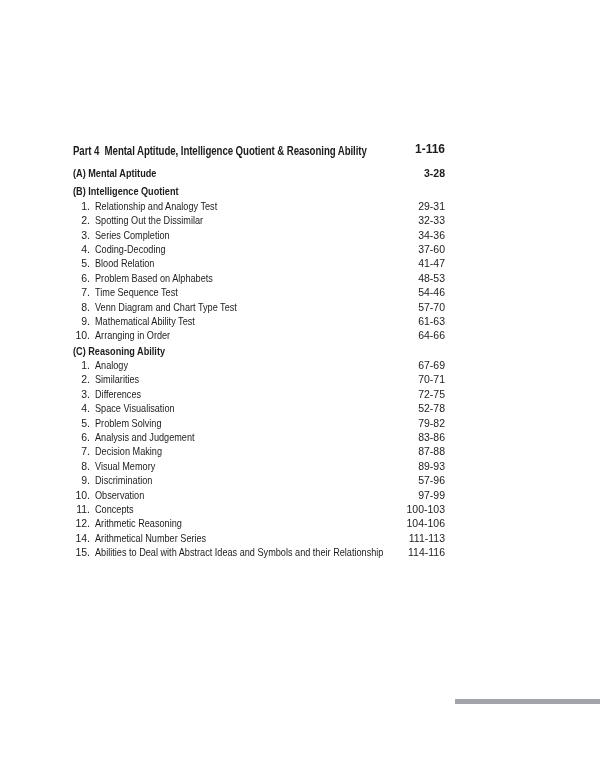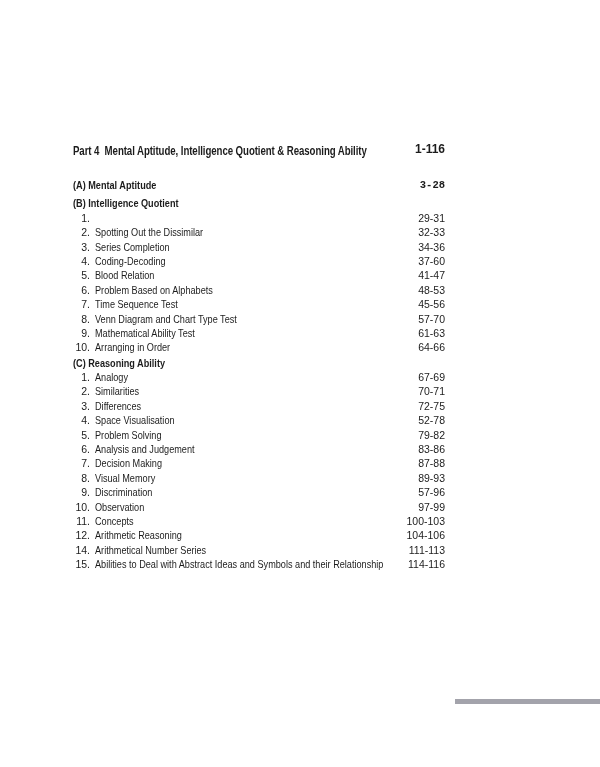--- a/index.html
+++ b/index.html
@@ -18,21 +18,21 @@
   .toc {
     position: absolute;
     left: 73px;
     top: 142px;
     width: 372px;
   }
   .title-row {
     position: relative;
     height: 17px;
     line-height: 15px;
-    margin-bottom: 19px;
+    margin-bottom: 7px;
   }
   .title-text {
     display: inline-block;
     font-size: 12.4px;
     font-weight: bold;
     white-space: pre;
     transform: scaleX(0.78);
     transform-origin: 0 60%;
     letter-spacing: -0.1px;
   }
@@ -80,21 +80,20 @@
     white-space: pre;
   }
   .row .pages {
     position: absolute;
     right: 0;
     top: 0;
     white-space: nowrap;
   }
   .row.section .pages {
     font-weight: bold;
-    font-family: Liberation Mono, monospace;
   }
   .hscrollbar {
     position: absolute;
     left: 455px;
     top: 699px;
     width: 145px;
     height: 5px;
     background: #a3a3ab;
   }
 </style>
@@ -109,20 +108,21 @@
   <div id="toc-rows">
       <div class="row section">
         <span class="label"><span class="squeeze">(A) Mental Aptitude</span></span>
         <span class="pages">3-28</span>
       </div>
       <div class="row section">
         <span class="label"><span class="squeeze">(B) Intelligence Quotient</span></span>
       </div>
       <div class="row item">
         <span class="num">1.</span>
+        <span class="label"><span class="squeeze">Relationship and Analogy Test</span></span>
         <span class="pages">29-31</span>
       </div>
       <div class="row item">
         <span class="num">2.</span>
         <span class="label"><span class="squeeze">Spotting Out the Dissimilar</span></span>
         <span class="pages">32-33</span>
       </div>
       <div class="row item">
         <span class="num">3.</span>
         <span class="label"><span class="squeeze">Series Completion</span></span>
@@ -139,21 +139,21 @@
         <span class="pages">41-47</span>
       </div>
       <div class="row item">
         <span class="num">6.</span>
         <span class="label"><span class="squeeze">Problem Based on Alphabets</span></span>
         <span class="pages">48-53</span>
       </div>
       <div class="row item">
         <span class="num">7.</span>
         <span class="label"><span class="squeeze">Time Sequence Test</span></span>
-        <span class="pages">45-56</span>
+        <span class="pages">54-46</span>
       </div>
       <div class="row item">
         <span class="num">8.</span>
         <span class="label"><span class="squeeze">Venn Diagram and Chart Type Test</span></span>
         <span class="pages">57-70</span>
       </div>
       <div class="row item">
         <span class="num">9.</span>
         <span class="label"><span class="squeeze">Mathematical Ability Test</span></span>
         <span class="pages">61-63</span>

